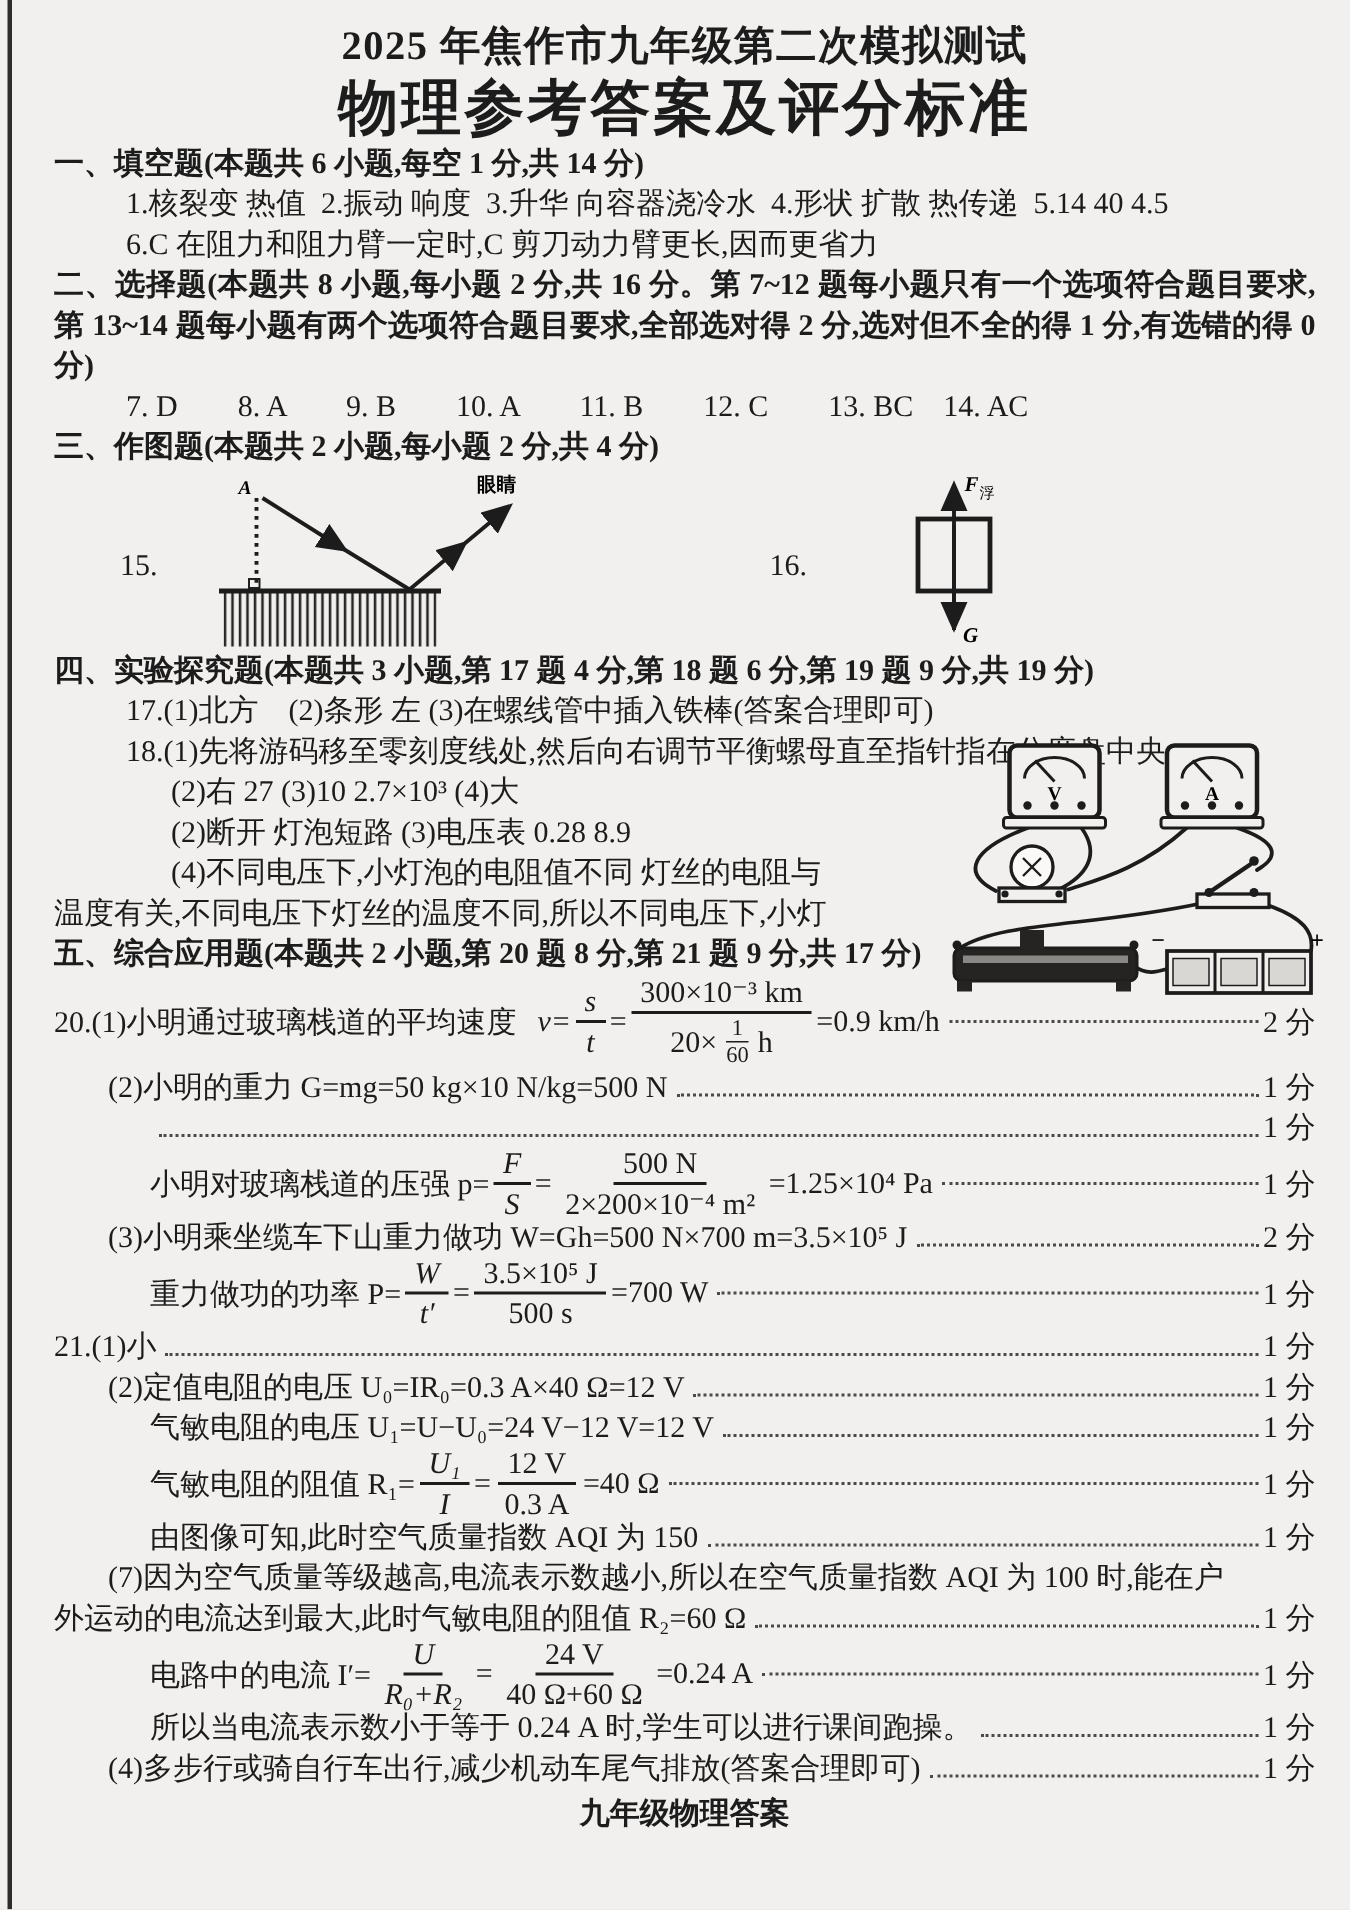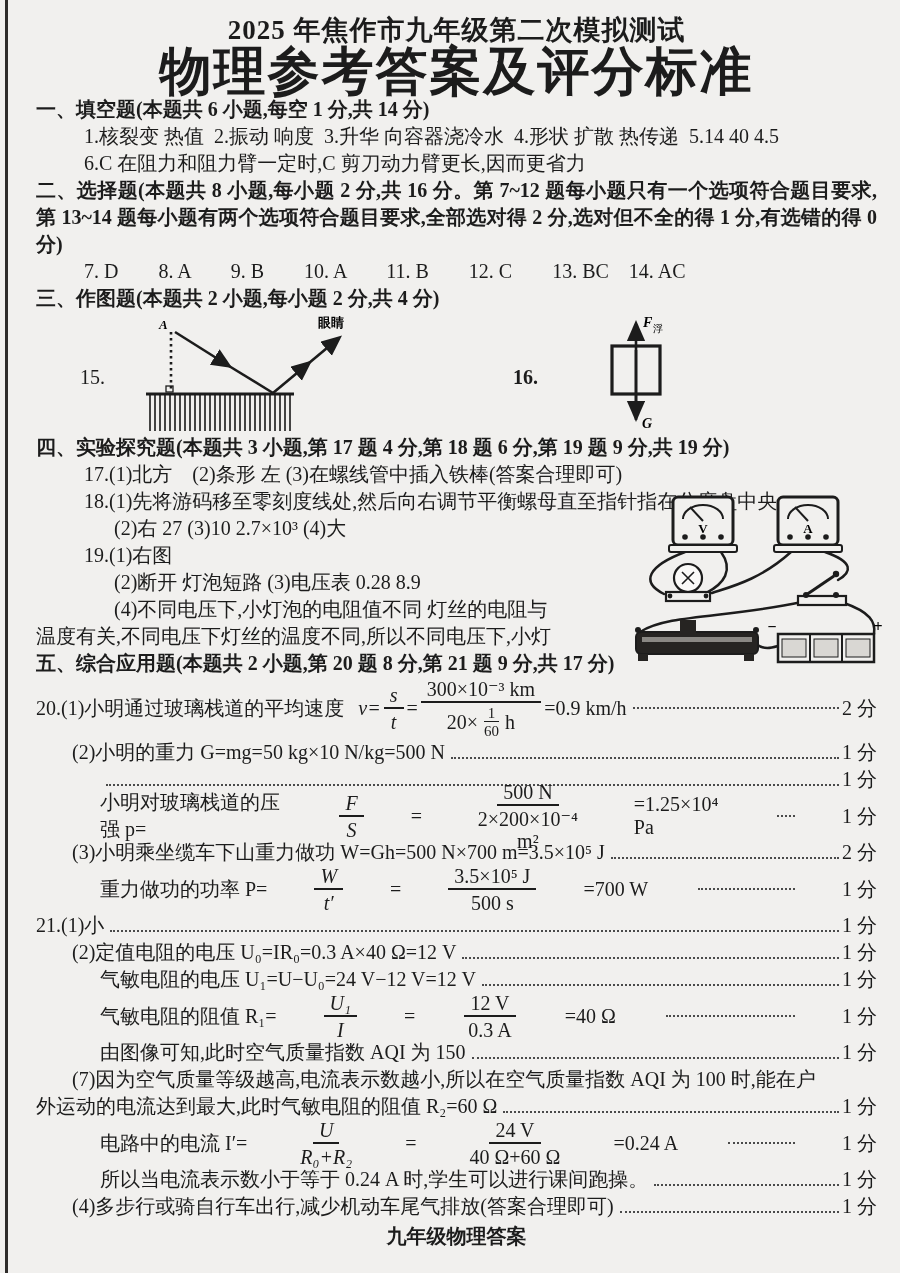--- a/index.html
+++ b/index.html
@@ -2,57 +2,57 @@
 <html><head>
 <meta charset="utf-8">
 <style>
   html,body { margin:0; padding:0; background:#e8e7e5; }
   .page { position:relative; width:900px; height:1273px; background:#f1f0ee;
           font-family:"Liberation Serif","DejaVu Serif",serif; color:#1c1c1c; overflow:hidden; }
   .edge-line { position:absolute; left:5px; top:0; width:3px; height:100%; background:#2e2c2a; }
   .content { position:absolute; left:36px; top:12px; width:841px; }
 
   .title1 { text-align:center; font-size:27px; font-weight:bold; line-height:36px; letter-spacing:1px; }
-  .title2 { text-align:center; font-size:52px; font-weight:bold; line-height:48px; letter-spacing:2px; }
+  .title2 { text-align:center; font-size:40px; font-weight:bold; line-height:48px; letter-spacing:2px; }
 
   .sec-head { font-size:20px; font-weight:bold; line-height:27px; text-align:justify; }
   .body-line { font-size:20px; line-height:27px; }
   .pre { white-space:pre-wrap; }
   .nowrap { white-space:nowrap; }
   .ind1 { padding-left:48px; }
   .ind2 { padding-left:78px; }
   .ind36 { padding-left:36px; }
   .ind64 { padding-left:64px; }
 
   .dotline { display:flex; align-items:baseline; font-size:20px; line-height:27px;text-align:right; }
   .dotline .leader { flex:1 1 auto; min-width:18px; height:4px;
                      border-bottom:2px dotted #4a4a4a; margin:0 3px 0 6px; }
   .dotline .score { white-space:nowrap; }
 
   .fline { display:flex; align-items:center; font-size:20px; }
   .fline .leader { flex:1 1 auto; min-width:18px; height:0;
                    border-bottom:2px dotted #4a4a4a; margin:0 3px 0 6px; }
   .fline .score { white-space:nowrap; }
   .f20 { height:62px; }
-  .f44 { height:46px;gap:44px; }
+  .f44 { height:46px; }
 
   .frac { display:inline-flex; flex-direction:column; align-items:center; margin:0 3px; }
   .frac .fnum { padding:0 6px 1px; border-bottom:2px solid #1c1c1c; text-align:center; line-height:22px; }
   .frac .fden { padding:2px 6px 0; text-align:center; line-height:22px; }
   .frac.sm { font-size:15px; margin:0 2px; }
   .frac.sm .fnum { line-height:16px; padding:0 4px 0; border-bottom-width:1.5px; }
   .frac.sm .fden { line-height:16px; padding:1px 4px 0; }
   .denrow { display:inline-flex; align-items:center; }
   .it { font-style:italic; }
   .mathgap { margin-left:14px; }
 
   .figrow { display:flex; align-items:center; padding-left:44px; height:122px; }
   .fig-label { font-size:20px; line-height:27px; padding-top:8px; }
   .fig15-svg { margin-left:8px; }
-  .fig16-label { margin-left:148px;font-weight:bold; }
+  .fig16-label { margin-left:148px; }
   .fig16-svg { margin-left:58px; margin-top:-4px; }
 
   .circuit { position:absolute; left:628px; top:492px; }
 
   .footer-line { text-align:center; font-size:20px; font-weight:bold; line-height:27px; margin-top:3px; }
   .watermark { position:absolute; right:16px; bottom:6px; display:flex; align-items:center; gap:9px;
                color:#b5b3b0; font-size:27px; letter-spacing:3px;
                font-family:"Liberation Sans","DejaVu Sans",sans-serif; }
   svg text { font-family:"Liberation Serif","DejaVu Serif",serif; }
 </style>
@@ -108,21 +108,20 @@
         <text x="47" y="17" font-size="14" font-style="italic" font-weight="bold">F</text>
         <text x="57" y="22" font-size="10">浮</text>
         <text x="46" y="118" font-size="14" font-style="italic" font-weight="bold">G</text>
       </svg>
     </div>
 
     <div class="sec-head">四、实验探究题(本题共 3 小题,第 17 题 4 分,第 18 题 6 分,第 19 题 9 分,共 19 分)</div>
     <div class="body-line ind1 pre">17.(1)北方    (2)条形 左 (3)在螺线管中插入铁棒(答案合理即可)</div>
     <div class="body-line ind1">18.(1)先将游码移至零刻度线处,然后向右调节平衡螺母直至指针指在分度盘中央</div>
     <div class="body-line ind2 pre">(2)右 27 (3)10 2.7×10³ (4)大</div>
-    <div class="body-line ind1">19.(1)右图</div>
     <div class="body-line ind2 pre">(2)断开 灯泡短路 (3)电压表 0.28 8.9</div>
     <div class="body-line ind2 nowrap">(4)不同电压下,小灯泡的电阻值不同 灯丝的电阻与</div>
     <div class="body-line nowrap">温度有关,不同电压下灯丝的温度不同,所以不同电压下,小灯</div>
 
     <div class="sec-head">五、综合应用题(本题共 2 小题,第 20 题 8 分,第 21 题 9 分,共 17 分)</div>
 
     <div class="fline f20">
       <span>20.(1)小明通过玻璃栈道的平均速度</span>
       <span class="it mathgap">v=</span>
       <span class="frac it">

